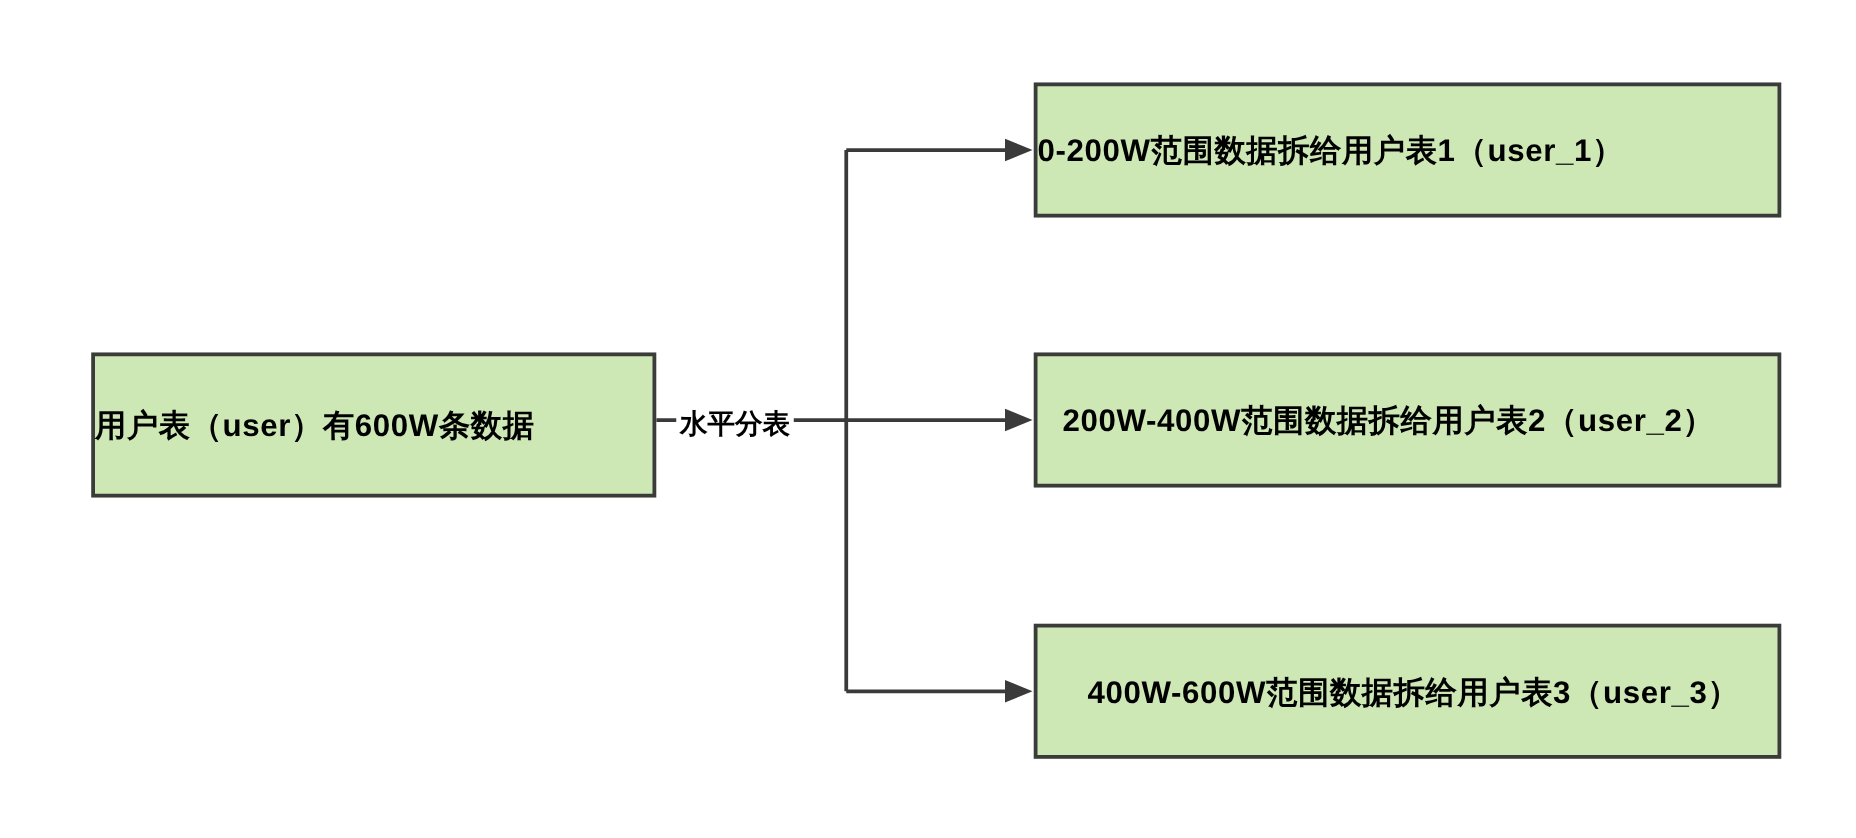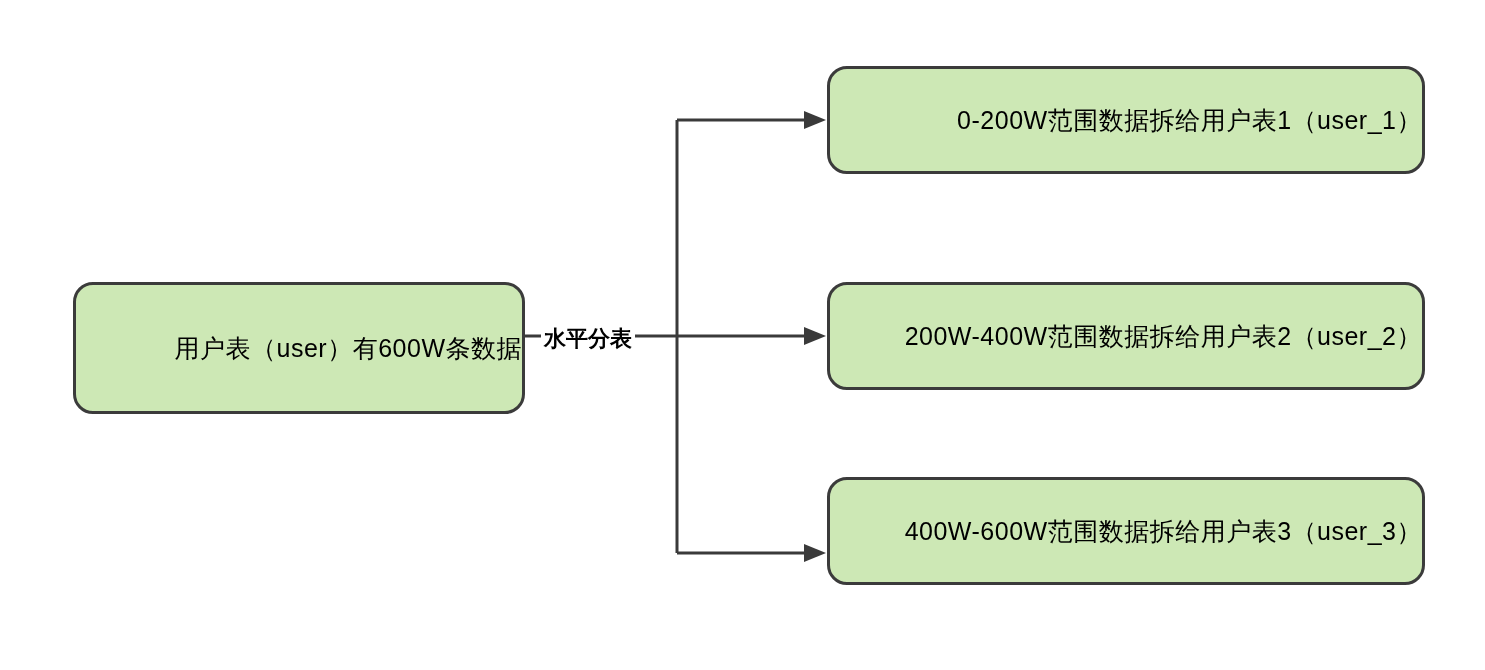--- a/index.html
+++ b/index.html
@@ -20,44 +20,44 @@
     left: 0;
     top: 0;
     width: 1485px;
     height: 670px;
   }
   .node {
     position: absolute;
     box-sizing: border-box;
     background: var(--box-fill, #cde8b5);
     border: 3px solid var(--box-border, #3b3b3b);
-    border-radius: 20px;
+    border-radius: 0;
     display: flex;
     align-items: center;
-    justify-content: flex-end;
+    justify-content: flex-start;
     text-align: center;
-    font-weight: normal;
+    font-weight: bold;
     color: var(--text, #000000);
     font-size: 25px;
     letter-spacing: 0.5px;
   }
   .node-source {
     left: 73px;
     top: 282px;
     width: 452px;
-    height: 132px;
+    height: 116px;
   }
   .node-target {
     left: 827px;
     width: 598px;
     height: 108px;
   }
   .node-target-1 { top: 66px; }
   .node-target-2 { top: 282px; padding-left: 20px; }
-  .node-target-3 { top: 477px; }
+  .node-target-3 { top: 499px; padding-left: 40px; }
   .edge-label {
     position: absolute;
     left: 541px;
     top: 322px;
     padding: 2px 3px;
     background: var(--background, #ffffff);
     font-weight: bold;
     font-size: 22px;
     color: var(--text, #000000);
     white-space: nowrap;

